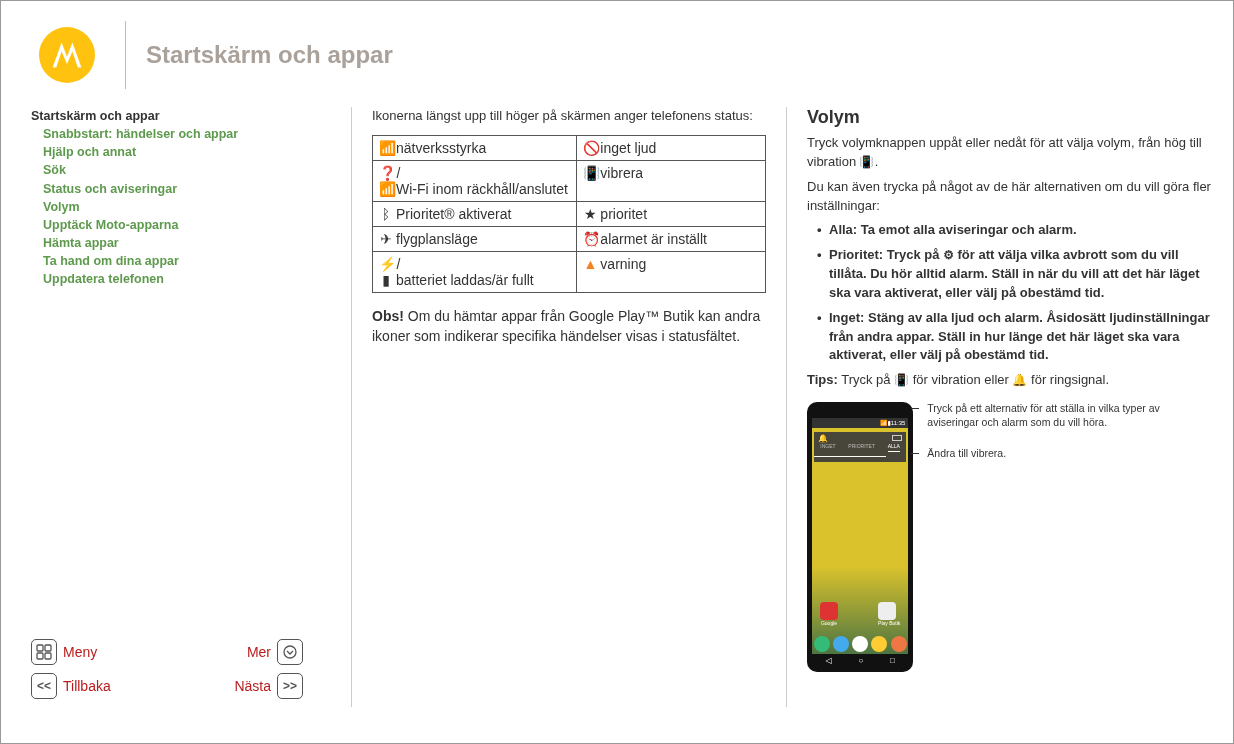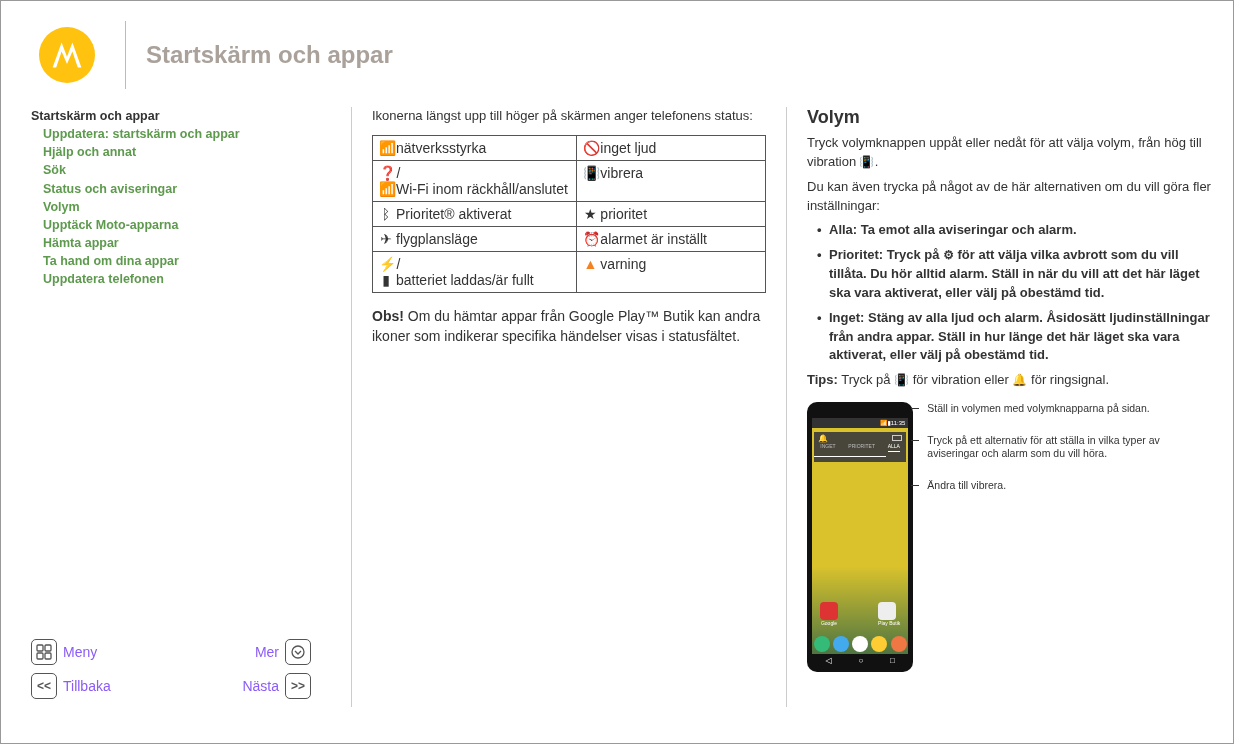--- a/index.html
+++ b/index.html
@@ -97,22 +97,22 @@
     height: 26px;
     border: 1.5px solid #555;
     border-radius: 5px;
     display: flex;
     align-items: center;
     justify-content: center;
     font-weight: bold;
     font-size: 12px;
     color: #555;
   }
-  .nav-label { color: #8b5cf6; font-size: 14px; }
-  .nav-right { margin-right: 20px; }
+  .nav-label { color: #b91c1c; font-size: 14px; }
+  .nav-right { margin-right: 28px; }
   
   .intro { margin-bottom: 10px; font-size: 13px; line-height: 1.4; }
   .status-table {
     border: 1px solid #555;
     width: 100%;
     border-collapse: collapse;
     margin-bottom: 14px;
   }
   .status-table td {
     border: 1px solid #555;
@@ -254,21 +254,21 @@
     </div>
     <div class="header-divider"></div>
     <div class="page-title">Startskärm och appar</div>
   </div>
 
   <div class="main">
 
     <div class="sidebar">
       <div class="toc">
         <div class="toc-title">Startskärm och appar</div>
-        <div class="toc-item">Uppdatera: startskärm och appar</div>
+        <div class="toc-item">Snabbstart: händelser och appar</div>
         <div class="toc-item">Hjälp och annat</div>
         <div class="toc-item">Sök</div>
         <div class="toc-item">Status och aviseringar</div>
         <div class="toc-item">Volym</div>
         <div class="toc-item">Upptäck Moto-apparna</div>
         <div class="toc-item">Hämta appar</div>
         <div class="toc-item">Ta hand om dina appar</div>
         <div class="toc-item">Uppdatera telefonen</div>
       </div>
 
@@ -388,21 +388,20 @@
               <div class="app-dot" style="background:#e74;"></div>
             </div>
             <div class="nav-bar-phone">
                 <span>◁</span>
                 <span>○</span>
                 <span>□</span>
               </div>
           </div>
         </div>
         <div class="callouts">
-          <div class="callout">Ställ in volymen med volymknapparna på sidan.</div>
           <div class="callout">Tryck på ett alternativ för att ställa in vilka typer av aviseringar och alarm som du vill höra.</div>
           <div class="callout">Ändra till vibrera.</div>
         </div>
       </div>
 
     </div>
   </div>
 </div>
 
 </body></html>

